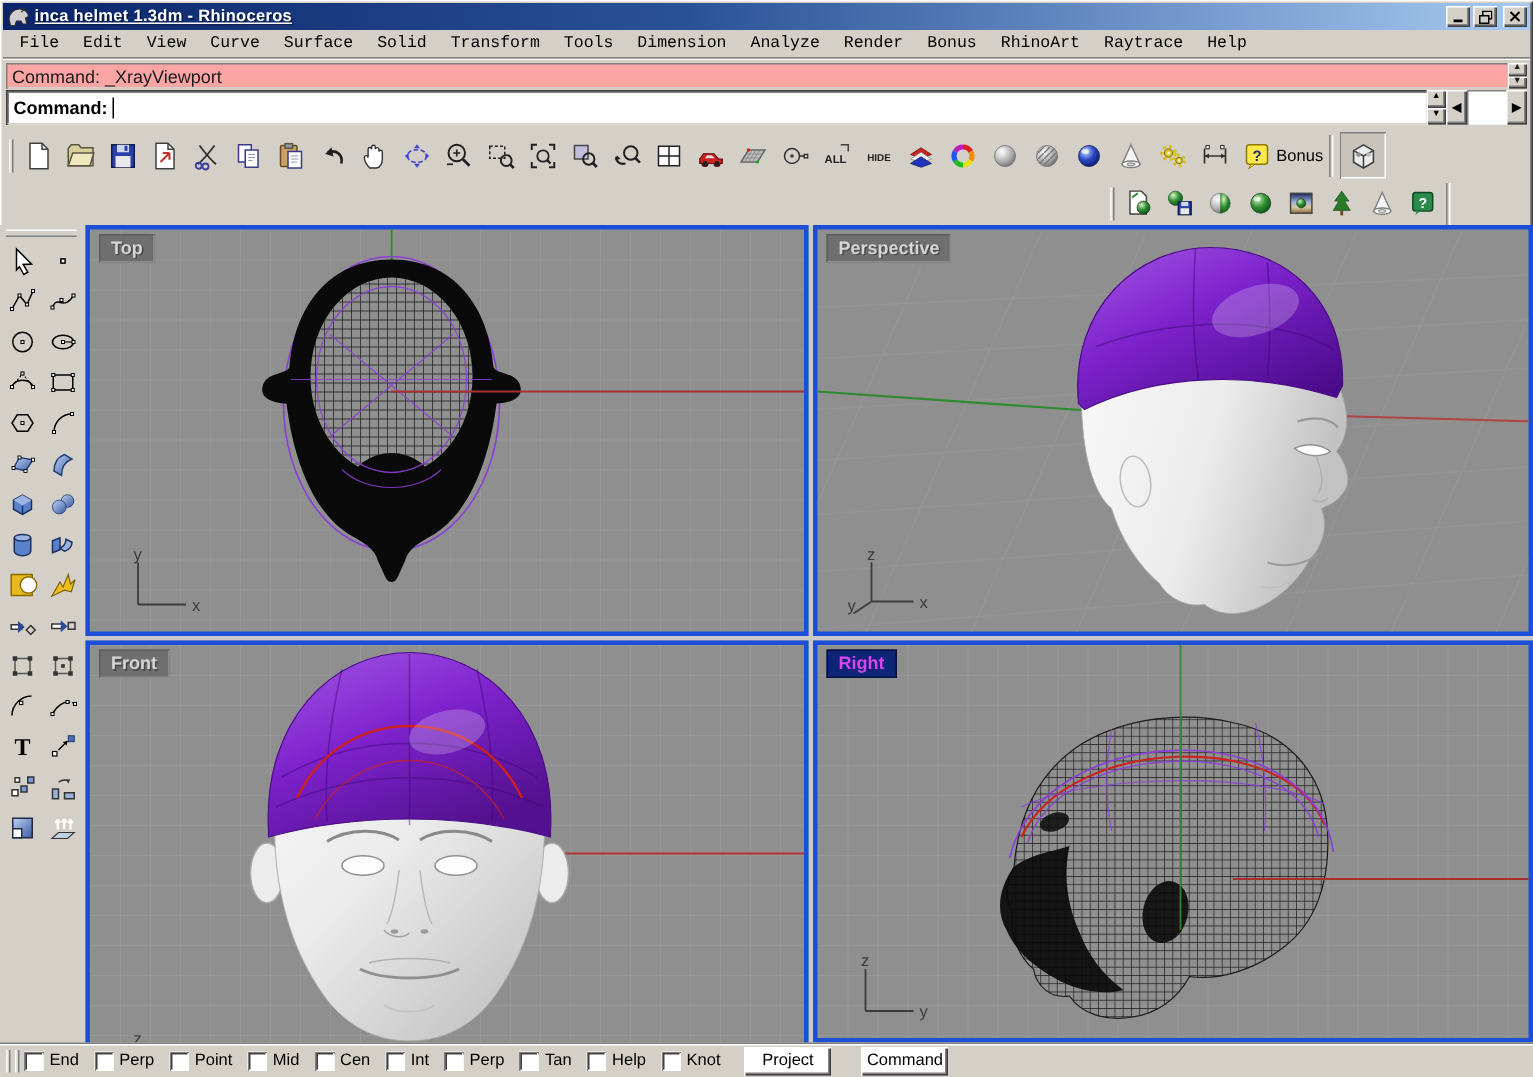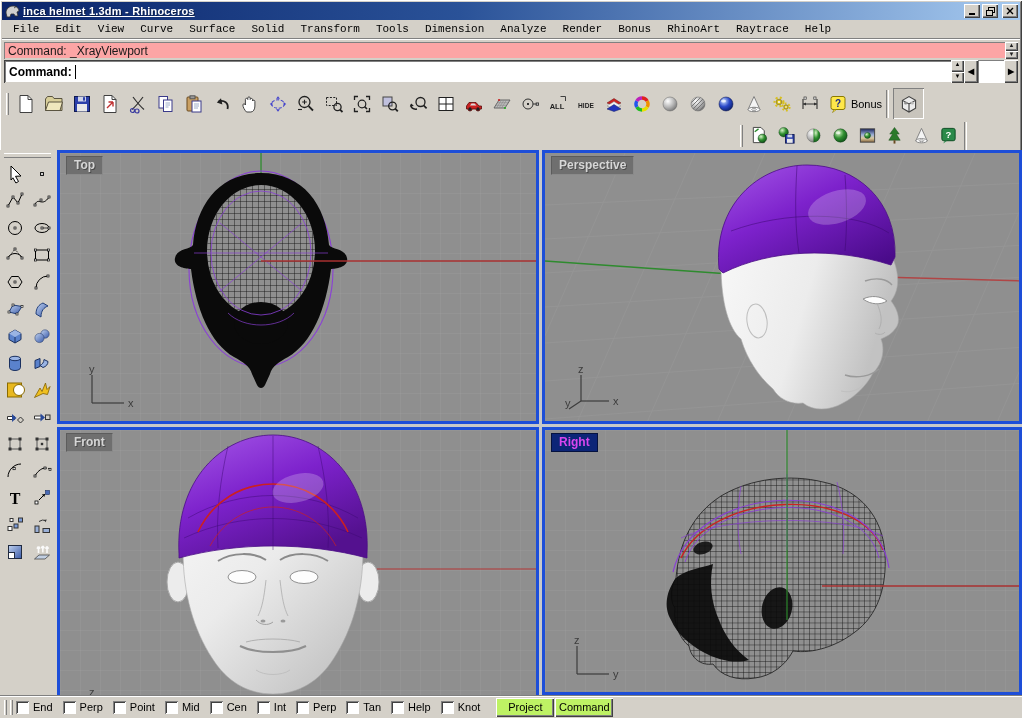--- a/index.html
+++ b/index.html
@@ -68,22 +68,22 @@
   .vplabel.active{ background:#0c2577; color:#d946ef; border-color:#05123f; text-shadow:none; }
   .axis{ position:absolute; left:20px; bottom:8px; }
   .axis text{ font:11px "Liberation Sans",sans-serif; fill:#3c3c3c; }
   .axis line{ stroke:#3c3c3c; stroke-width:1.2; }
   
   .statusbar{ position:absolute; left:0; right:0; top:695px; height:23px; background:#d4d0c8;
     border-top:1px solid #808080; box-shadow:inset 0 1px 0 #ffffff; display:flex; align-items:center; padding-left:4px; }
   .sgrip{ width:3px; height:15px; border-left:1px solid #ffffff; border-right:1px solid #808080; margin-right:3px; }
   .snap{ display:flex; margin-right:10px; }
   .cb{ width:13px; height:13px; background:#fff; box-shadow: inset 1px 1px 0 #808080, inset -1px -1px 0 #ffffff, inset 2px 2px 0 #404040; margin-right:4px; }
-  .sbt{ width:58px; height:19px; margin-right:1px; display:flex; align-items:center; justify-content:center;
-    font:11px "Liberation Sans",sans-serif; background:#bef264;
+  .sbt{ width:58px; height:19px; margin-right:20px; display:flex; align-items:center; justify-content:center;
+    font:11px "Liberation Sans",sans-serif; background:#ffffff;
     box-shadow: inset 1px 1px 0 #ffffff, inset -1px -1px 0 #404040, inset -2px -2px 0 #808080; }
   .hiddefs{ position:absolute; width:0; height:0; overflow:hidden; }
 </style>
 </head>
 <body>
 
 <div id="app">
 
   <div class="titlebar">
     <svg class="ticon" viewBox="0 0 15 14">

